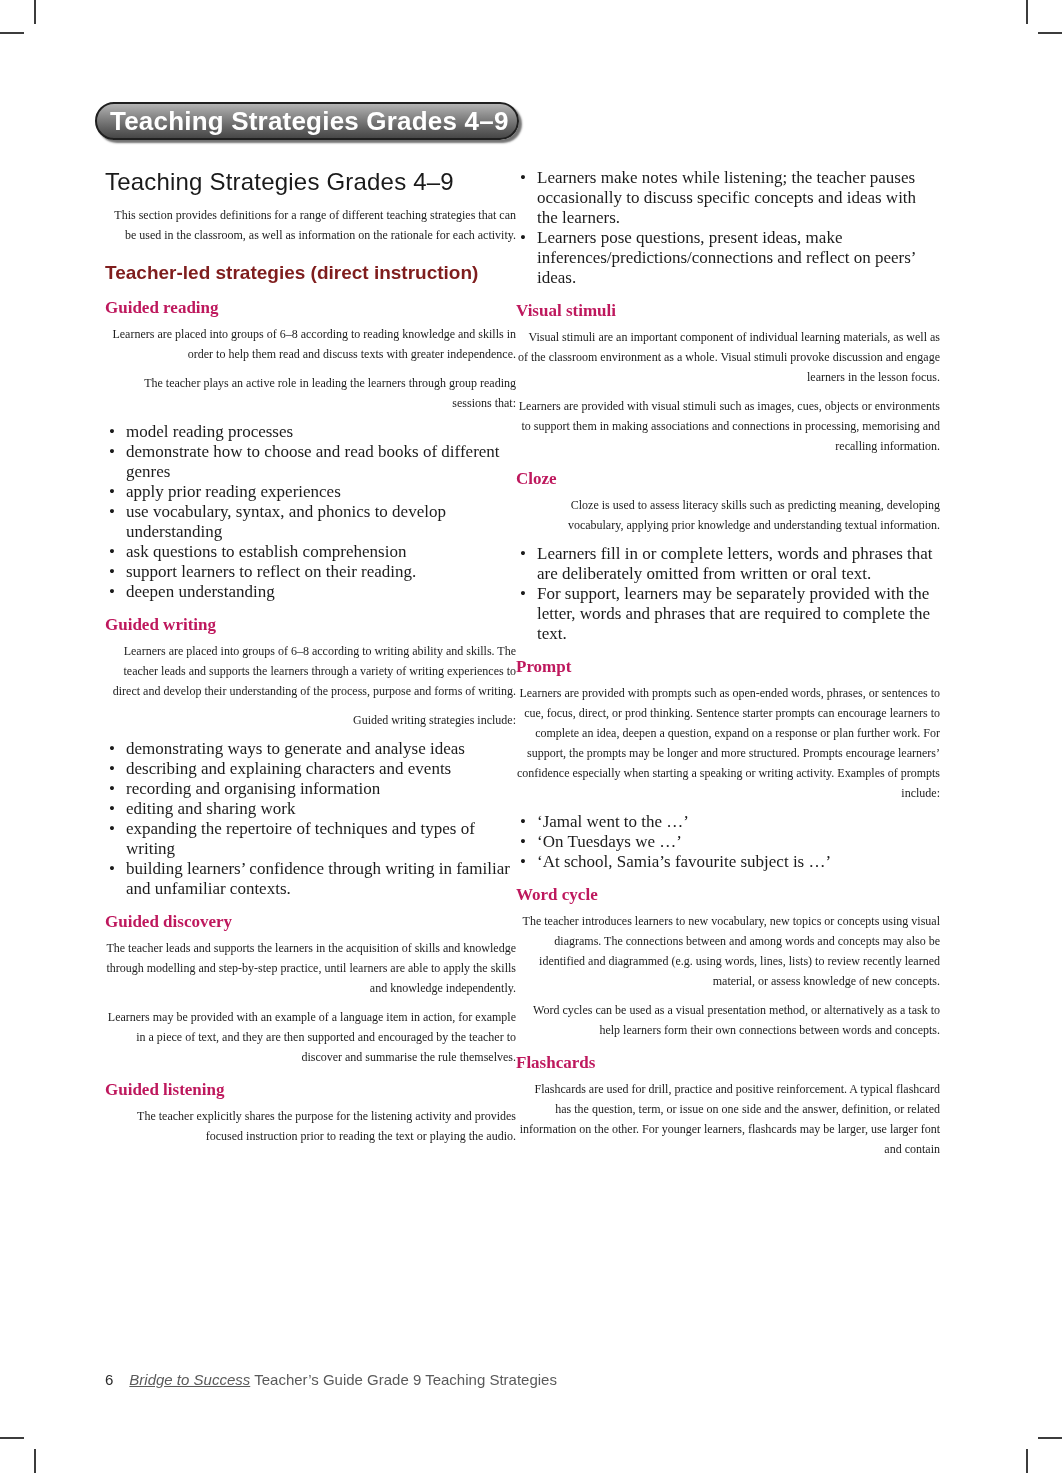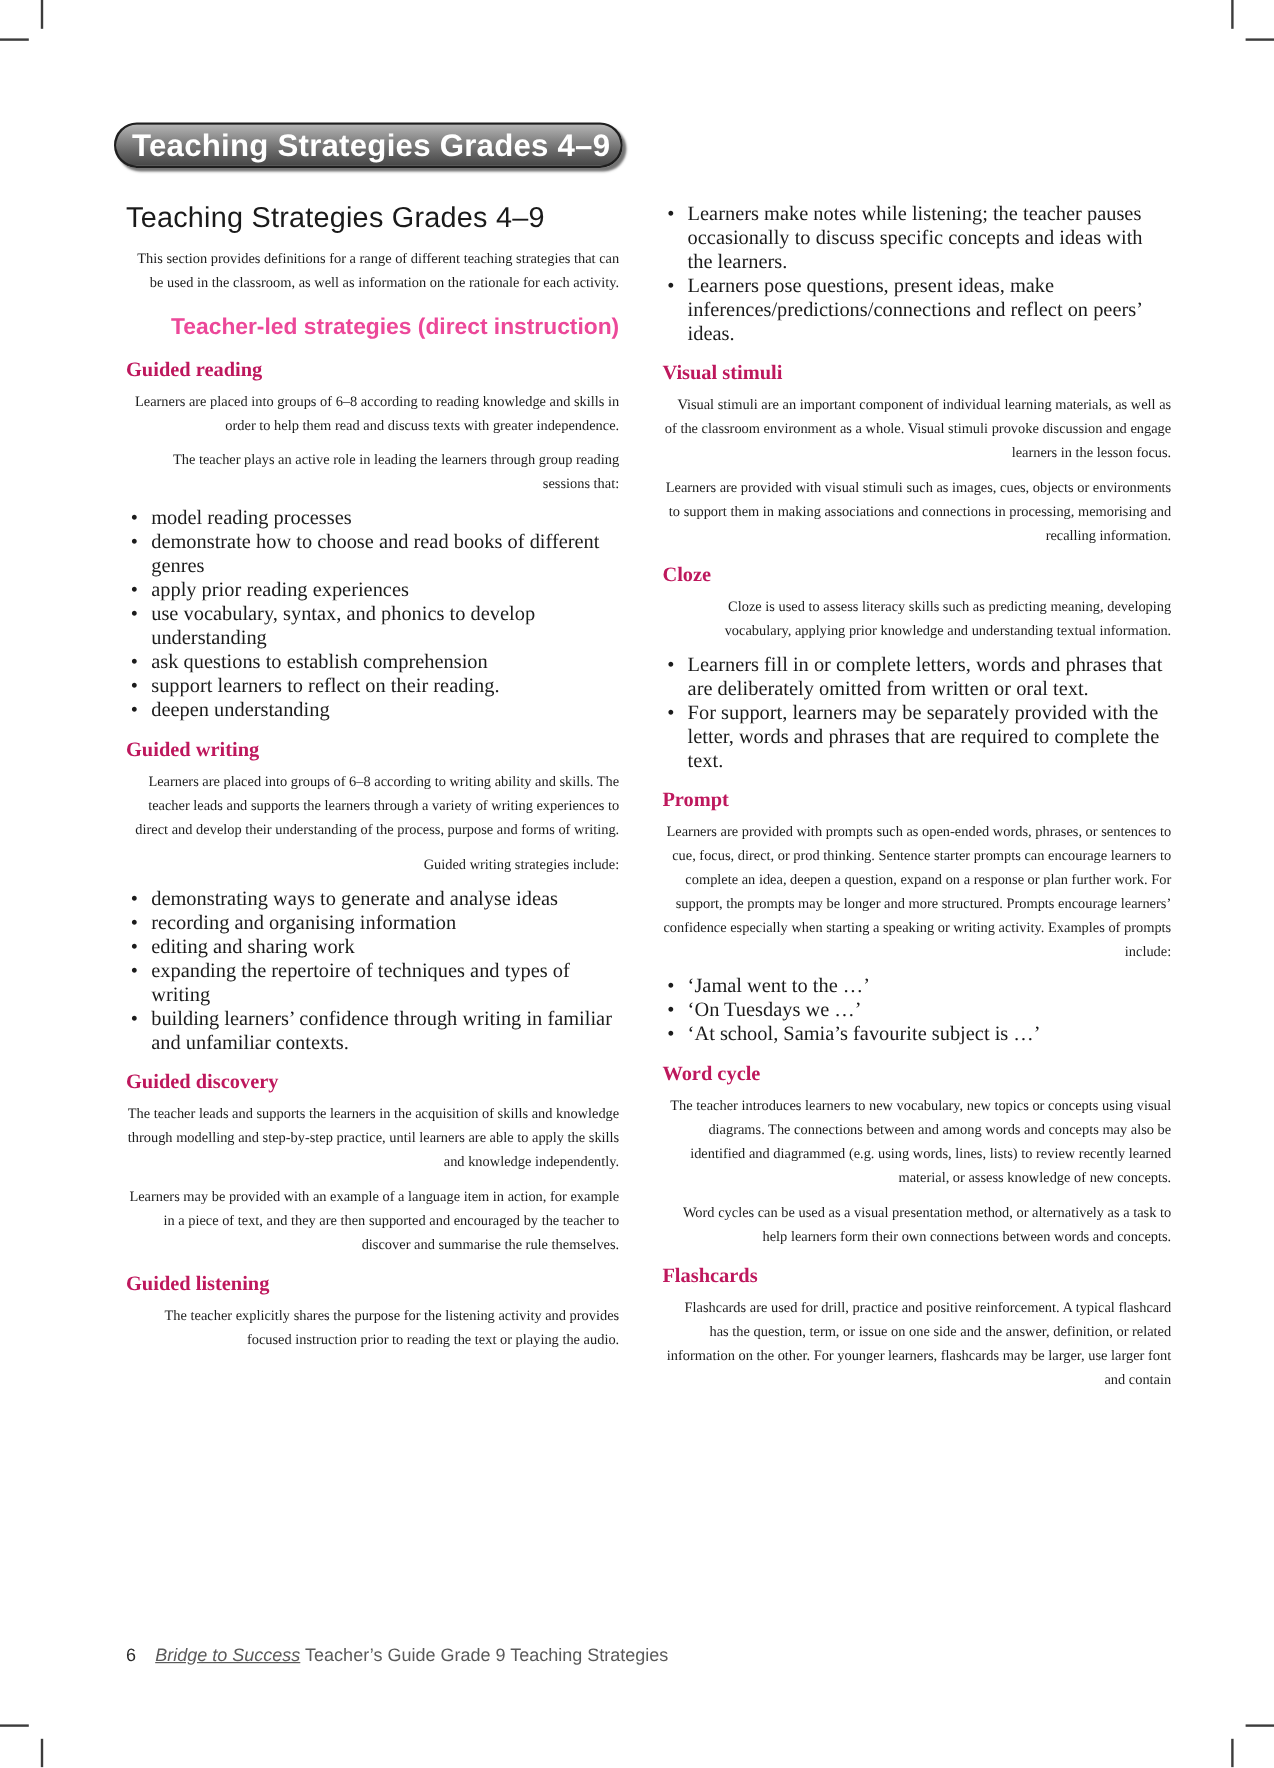--- a/index.html
+++ b/index.html
@@ -44,37 +44,36 @@
     font-weight: bold;
     font-size: 26px;
     color: #ffffff;
     letter-spacing: 0.2px;
     white-space: nowrap;
   }
 
   
   .col { position: absolute; top: 168px; }
   .col-left  { left: 105px; width: 411px; }
-  .col-right { left: 552px; width: 424px; }
+  .col-right { left: 516px; width: 424px; }
 
   .col h1 {
     font-family: "Liberation Sans", sans-serif;
     font-weight: 400;
     font-size: 24px;
     margin: 0 0 9px 0;
     color: #1a1a1a;
     letter-spacing: 0.2px;
   }
   .col h2 {
     font-family: "Liberation Sans", sans-serif;
     font-weight: bold;
     font-size: 19px;
     margin: 17px 0 14px 0;
-    color: #ec4899;
-    text-align: right;
+    color: #7f1d1d;
   }
   .col h3 {
     font-family: "Liberation Serif", serif;
     font-weight: bold;
     font-size: 17px;
     margin: 13px 0 6px 0;
     color: #be185d;
   }
   .col p {
     font-size: 12px;
@@ -151,20 +150,21 @@
         <li>use vocabulary, syntax, and phonics to develop understanding</li>
         <li>ask questions to establish comprehension</li>
         <li>support learners to reflect on their reading.</li>
         <li>deepen understanding</li>
       </ul>
       <h3>Guided writing</h3>
       <p>Learners are placed into groups of 6–8 according to writing ability and skills. The teacher leads and supports the learners through a variety of writing experiences to direct and develop their understanding of the process, purpose and forms of writing.</p>
       <p>Guided writing strategies include:</p>
       <ul class="bullets">
         <li>demonstrating ways to generate and analyse ideas</li>
+        <li>describing and explaining characters and events</li>
         <li>recording and organising information</li>
         <li>editing and sharing work</li>
         <li>expanding the repertoire of techniques and types of writing</li>
         <li>building learners’ confidence through writing in familiar and unfamiliar contexts.</li>
       </ul>
       <h3>Guided discovery</h3>
       <p>The teacher leads and supports the learners in the acquisition of skills and knowledge through modelling and step-by-step practice, until learners are able to apply the skills and knowledge independently.</p>
       <p>Learners may be provided with an example of a language item in action, for example in a piece of text, and they are then supported and encouraged by the teacher to discover and summarise the rule themselves.</p>
       <h3>Guided listening</h3>
       <p>The teacher explicitly shares the purpose for the listening activity and provides focused instruction prior to reading the text or playing the audio.</p>

